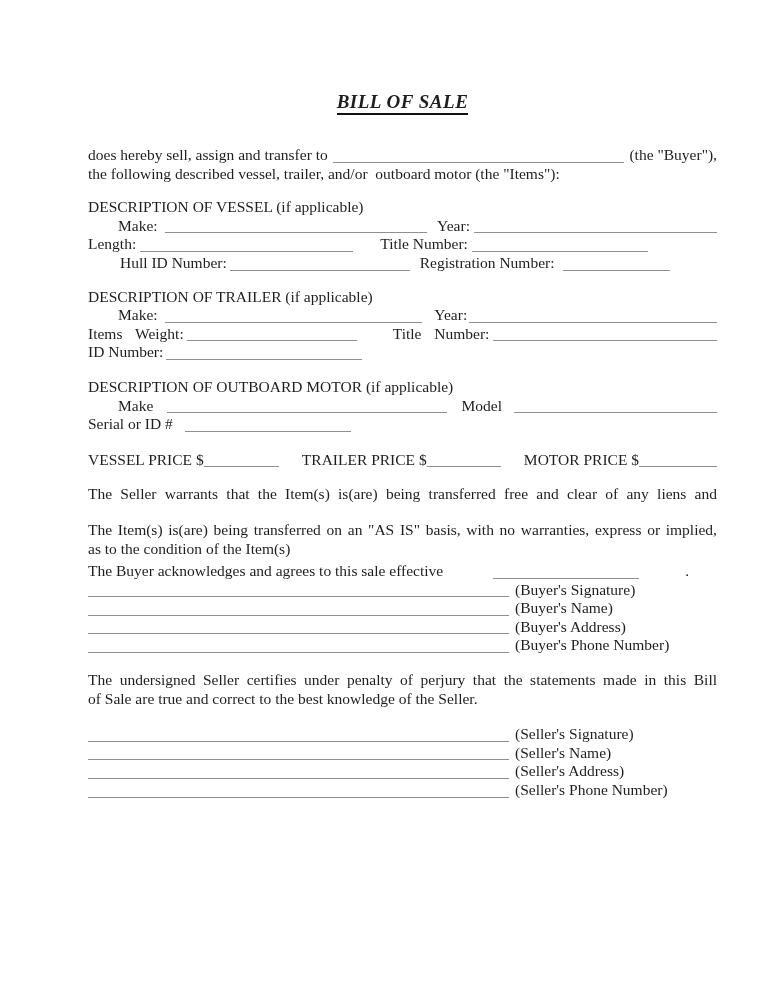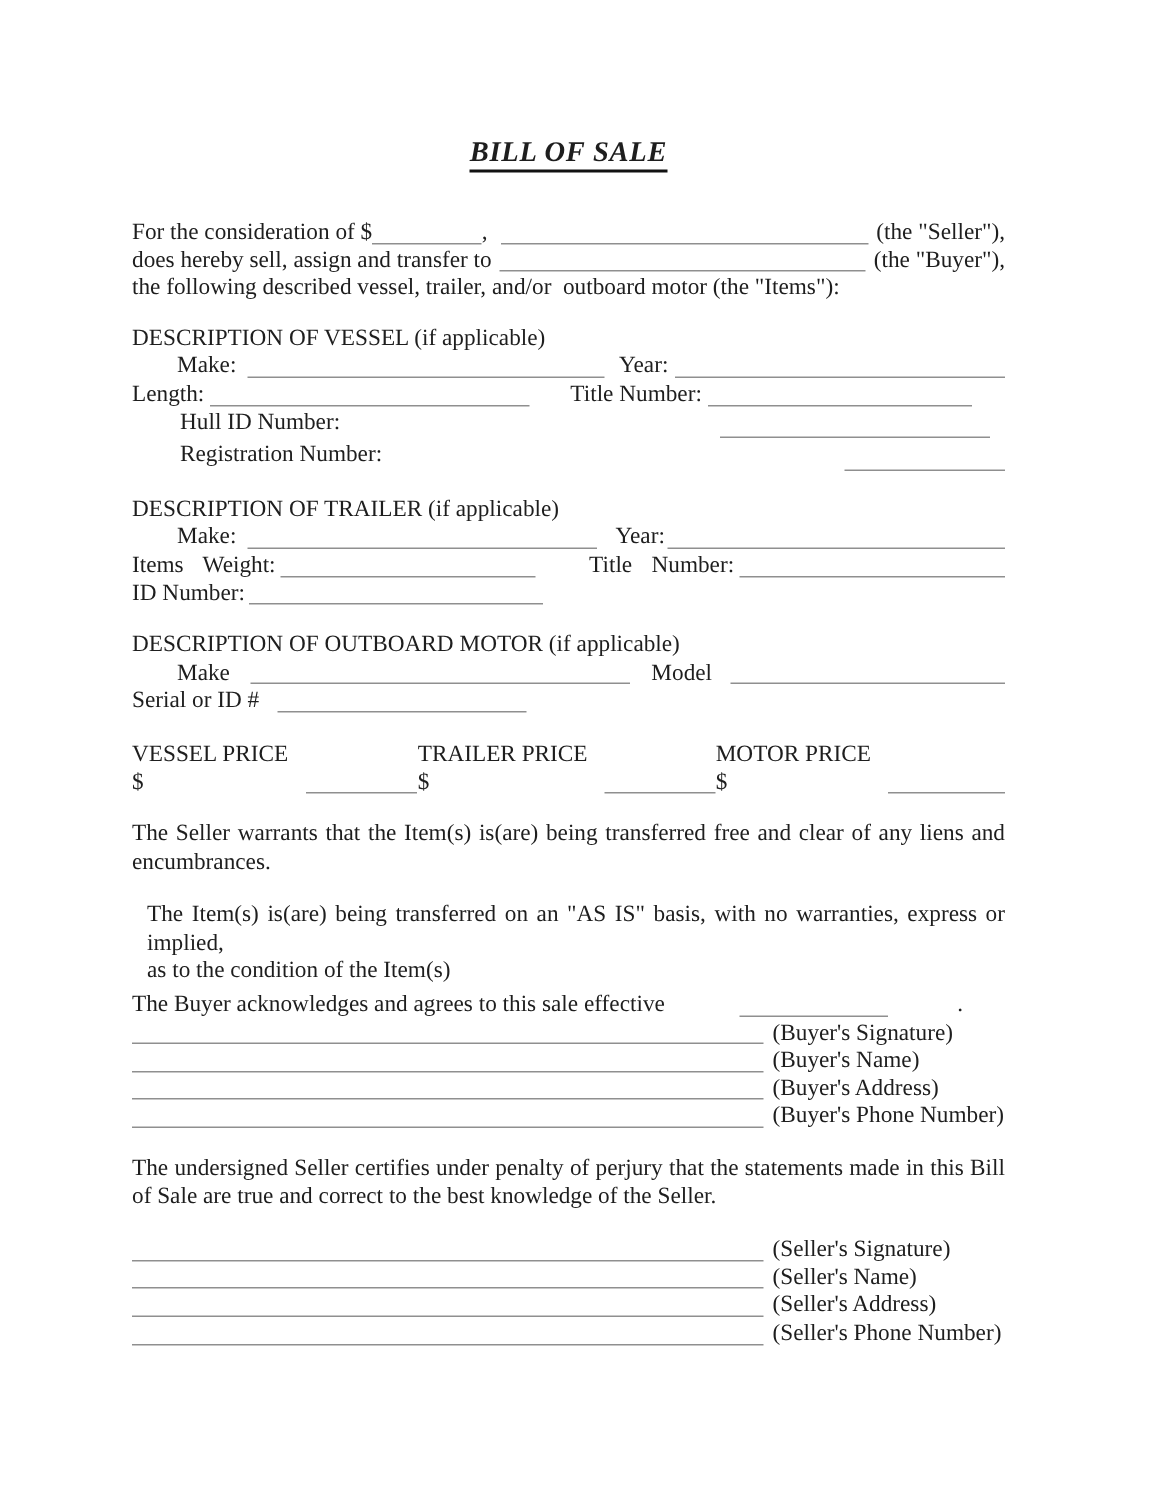--- a/index.html
+++ b/index.html
@@ -1,20 +1,20 @@
 <!DOCTYPE html>
 <html><head>
 <meta charset="utf-8">
 <style>
   html,body { margin:0; padding:0; background:#ffffff; }
   .page {
     position:relative;
     width:768px; height:994px;
     box-sizing:border-box;
-    padding:90px 98px 0 88px;
+    padding:90px 51px 0 88px;
     background:#ffffff;
     font-family:"Liberation Serif", serif;
     font-size:15.5px;
     line-height:18.6px;
     color:#1e1e1e;
     overflow:hidden;
   }
   .doc-title {
     text-align:center;
     font-weight:bold;
@@ -43,49 +43,42 @@
   .ws { word-spacing:9px; }
   .pre { white-space:pre-wrap; }
 
   
   .intro        { margin-top:33px; }
   .sec-vessel   { margin-top:15px; }
   .sec-trailer  { margin-top:15px; }
   .sec-motor    { margin-top:16px; }
   .price-row    { margin-top:17px; display:flex; justify-content:space-between; align-items:baseline; }
   .p-warranty   { margin-top:16px; }
-  .p-asis       { margin-top:17px;margin-left:10px; }
+  .p-asis       { margin-top:17px; }
   .effective    { margin-top:4px; padding-right:28px;gap:44px; }
   .buyer-block  { }
   .p-certify    { margin-top:16px; }
   .seller-block { margin-top:17px; }
 
   .price-seg { display:flex; align-items:baseline; }
 
   .sig-row .blank { width:421px; flex:none; }
   .sig-row > .sig-label { margin-left:6px; }
 
   .ind30 { padding-left:30px; }
-  .ind32 { padding-left:32px;flex-direction:column; }
+  .ind32 { padding-left:32px; }
 </style>
 </head>
 <body>
 
 <div class="page">
 
   <h1 class="doc-title"><span class="underlined">BILL OF SALE</span></h1>
 
   <div class="intro">
-    <div class="row">
-      <span>For the consideration of $</span>
-      <span class="blank" style="width:73px;"></span>
-      <span>,</span>
-      <span class="blank grow" style="margin-left:9px; margin-right:5px;"></span>
-      <span>(the "Seller"),</span>
-    </div>
     <div class="row">
       <span>does hereby sell, assign and transfer to</span>
       <span class="blank grow" style="margin-left:5px; margin-right:5px;"></span>
       <span>(the "Buyer"),</span>
     </div>
     <div class="lline pre">the following described vessel, trailer, and/or  outboard motor (the "Items"):</div>
   </div>
 
   <div class="sec-vessel">
     <div>DESCRIPTION OF VESSEL (if applicable)</div>
@@ -153,21 +146,20 @@
       <span class="blank" style="width:74px;"></span>
     </span>
     <span class="price-seg">
       <span>MOTOR PRICE $</span>
       <span class="blank" style="width:78px;"></span>
     </span>
   </div>
 
   <div class="p-warranty">
     <div class="jline">The Seller warrants that the Item(s) is(are) being transferred free and clear of any liens and</div>
-    <div class="lline">encumbrances.</div>
   </div>
 
   <div class="p-asis">
     <div class="jline">The Item(s) is(are) being transferred on an "AS IS" basis, with no warranties, express or implied,</div>
     <div class="lline">as to the condition of the Item(s)</div>
   </div>
 
   <div class="row effective">
     <span>The Buyer acknowledges and agrees to this sale effective</span>
     <span class="blank grow" style="margin-left:6px; margin-right:2px;"></span>

